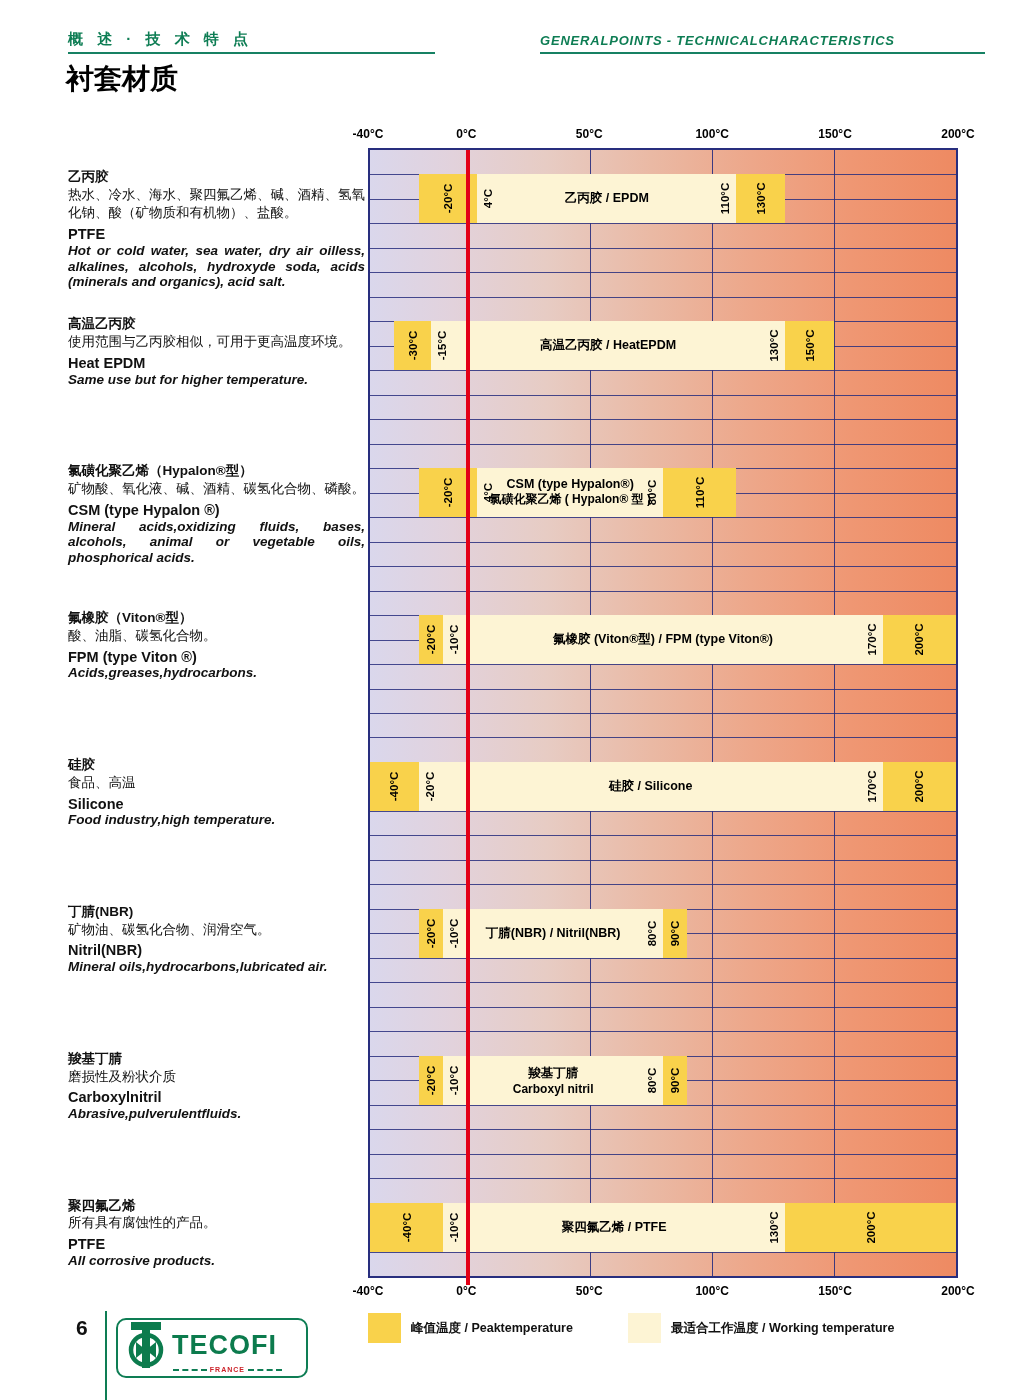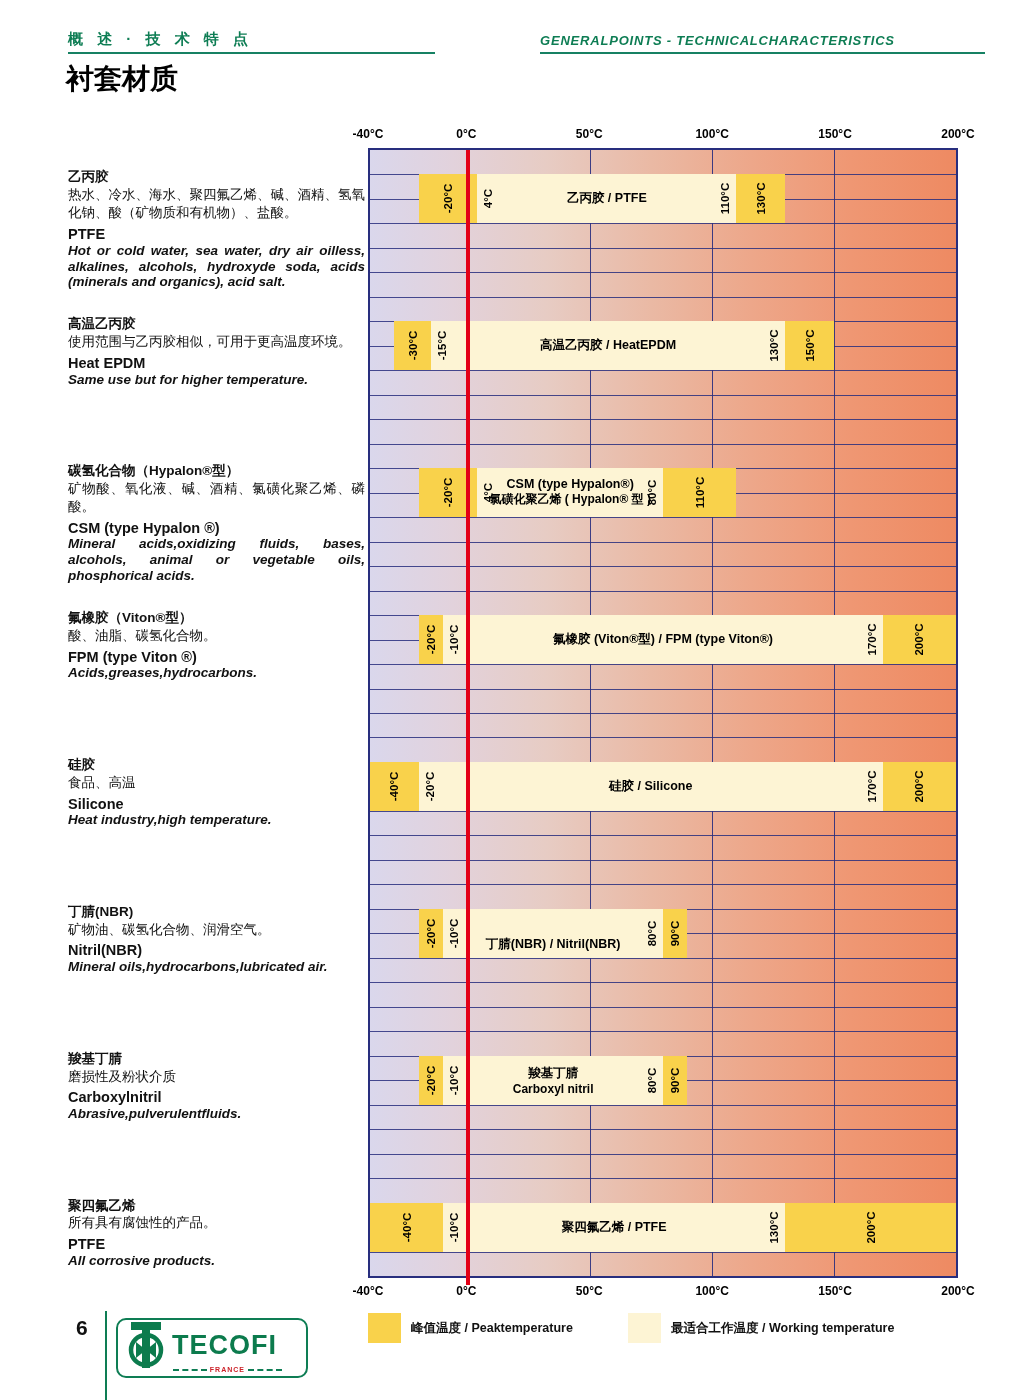--- a/index.html
+++ b/index.html
@@ -85,36 +85,36 @@
         <div class="mat-en-name">PTFE</div>
         <div class="mat-en-desc">Hot or cold water, sea water, dry air oilless, alkalines, alcohols, hydroxyde soda, acids (minerals and organics), acid salt.</div>
       </div>
       <div class="mat" style="top: 315.348px;">
         <div class="mat-zh-name">高温乙丙胶</div>
         <div class="mat-zh-desc">使用范围与乙丙胶相似，可用于更高温度环境。</div>
         <div class="mat-en-name">Heat EPDM</div>
         <div class="mat-en-desc">Same use but for higher temperature.</div>
       </div>
       <div class="mat" style="top: 462.217px;">
-        <div class="mat-zh-name">碳氢化合物（Hypalon®型）</div>
-        <div class="mat-zh-desc">矿物酸、氧化液、碱、酒精、氯磺化聚乙烯、磷酸。</div>
+        <div class="mat-zh-name">氯磺化聚乙烯（Hypalon®型）</div>
+        <div class="mat-zh-desc">矿物酸、氧化液、碱、酒精、碳氢化合物、磷酸。</div>
         <div class="mat-en-name">CSM (type Hypalon ®)</div>
         <div class="mat-en-desc">Mineral acids,oxidizing fluids, bases, alcohols, animal or vegetable oils, phosphorical acids.</div>
       </div>
       <div class="mat" style="top: 609.087px;">
         <div class="mat-zh-name">氟橡胶（Viton®型）</div>
         <div class="mat-zh-desc">酸、油脂、碳氢化合物。</div>
         <div class="mat-en-name">FPM (type Viton ®)</div>
         <div class="mat-en-desc">Acids,greases,hydrocarbons.</div>
       </div>
       <div class="mat" style="top: 755.957px;">
         <div class="mat-zh-name">硅胶</div>
         <div class="mat-zh-desc">食品、高温</div>
         <div class="mat-en-name">Silicone</div>
-        <div class="mat-en-desc">Heat industry,high temperature.</div>
+        <div class="mat-en-desc">Food industry,high temperature.</div>
       </div>
       <div class="mat" style="top: 902.826px;">
         <div class="mat-zh-name">丁腈(NBR)</div>
         <div class="mat-zh-desc">矿物油、碳氢化合物、润滑空气。</div>
         <div class="mat-en-name">Nitril(NBR)</div>
         <div class="mat-en-desc">Mineral oils,hydrocarbons,lubricated air.</div>
       </div>
       <div class="mat" style="top: 1049.7px;">
         <div class="mat-zh-name">羧基丁腈</div>
         <div class="mat-zh-desc">磨损性及粉状介质</div>
@@ -193,21 +193,21 @@
     <div id="bars-layer">
         <div class="bar" style="left: 0px; width: 100%; top: 24.4783px; height: 48.9565px;">
           <div class="seg" style="left: 8.33333%; width: 10%; background: rgb(249, 210, 75);"></div>
           <div class="seg" style="left: 18.3333%; width: 44.1667%; background: rgb(253, 244, 212);"></div>
           <div class="seg" style="left: 62.5%; width: 8.33333%; background: rgb(249, 210, 75);"></div>
           <div class="bar-rot-label" style="height: 48.9565px; left: calc(13.3333% - 25px);">-20°C</div>
           <div class="bar-rot-label" style="height: 48.9565px; left: calc(20.1977% - 25px);">4°C</div>
           <div class="bar-rot-label" style="height: 48.9565px; left: calc(60.6356% - 25px);">110°C</div>
           <div class="bar-rot-label" style="height: 48.9565px; left: calc(66.6667% - 25px);">130°C</div>
           <div class="bar-center-label" style="left: 40.4167%;">
-            <div class="l1">乙丙胶 / PTFE</div>
+            <div class="l1">乙丙胶 / EPDM</div>
           </div>
         </div>
         <div class="bar" style="left: 0px; width: 100%; top: 171.348px; height: 48.9565px;">
           <div class="seg" style="left: 4.16667%; width: 6.25%; background: rgb(249, 210, 75);"></div>
           <div class="seg" style="left: 10.4167%; width: 60.4167%; background: rgb(253, 244, 212);"></div>
           <div class="seg" style="left: 70.8333%; width: 8.33333%; background: rgb(249, 210, 75);"></div>
           <div class="bar-rot-label" style="height: 48.9565px; left: calc(7.29167% - 25px);">-30°C</div>
           <div class="bar-rot-label" style="height: 48.9565px; left: calc(12.2811% - 25px);">-15°C</div>
           <div class="bar-rot-label" style="height: 48.9565px; left: calc(68.9689% - 25px);">130°C</div>
           <div class="bar-rot-label" style="height: 48.9565px; left: calc(75% - 25px);">150°C</div>
@@ -253,21 +253,21 @@
           </div>
         </div>
         <div class="bar" style="left: 0px; width: 100%; top: 758.826px; height: 48.9565px;">
           <div class="seg" style="left: 8.33333%; width: 4.16667%; background: rgb(249, 210, 75);"></div>
           <div class="seg" style="left: 12.5%; width: 37.5%; background: rgb(253, 244, 212);"></div>
           <div class="seg" style="left: 50%; width: 4.16667%; background: rgb(249, 210, 75);"></div>
           <div class="bar-rot-label" style="height: 48.9565px; left: calc(10.4167% - 25px);">-20°C</div>
           <div class="bar-rot-label" style="height: 48.9565px; left: calc(14.3644% - 25px);">-10°C</div>
           <div class="bar-rot-label" style="height: 48.9565px; left: calc(48.1356% - 25px);">80°C</div>
           <div class="bar-rot-label" style="height: 48.9565px; left: calc(52.0833% - 25px);">90°C</div>
-          <div class="bar-center-label" style="left: 31.25%; margin-top: 11px;">
+          <div class="bar-center-label" style="left: 31.25%;">
             <div class="l1">丁腈(NBR) / Nitril(NBR)</div>
           </div>
         </div>
         <div class="bar" style="left: 0px; width: 100%; top: 905.696px; height: 48.9565px;">
           <div class="seg" style="left: 8.33333%; width: 4.16667%; background: rgb(249, 210, 75);"></div>
           <div class="seg" style="left: 12.5%; width: 37.5%; background: rgb(253, 244, 212);"></div>
           <div class="seg" style="left: 50%; width: 4.16667%; background: rgb(249, 210, 75);"></div>
           <div class="bar-rot-label" style="height: 48.9565px; left: calc(10.4167% - 25px);">-20°C</div>
           <div class="bar-rot-label" style="height: 48.9565px; left: calc(14.3644% - 25px);">-10°C</div>
           <div class="bar-rot-label" style="height: 48.9565px; left: calc(48.1356% - 25px);">80°C</div>

